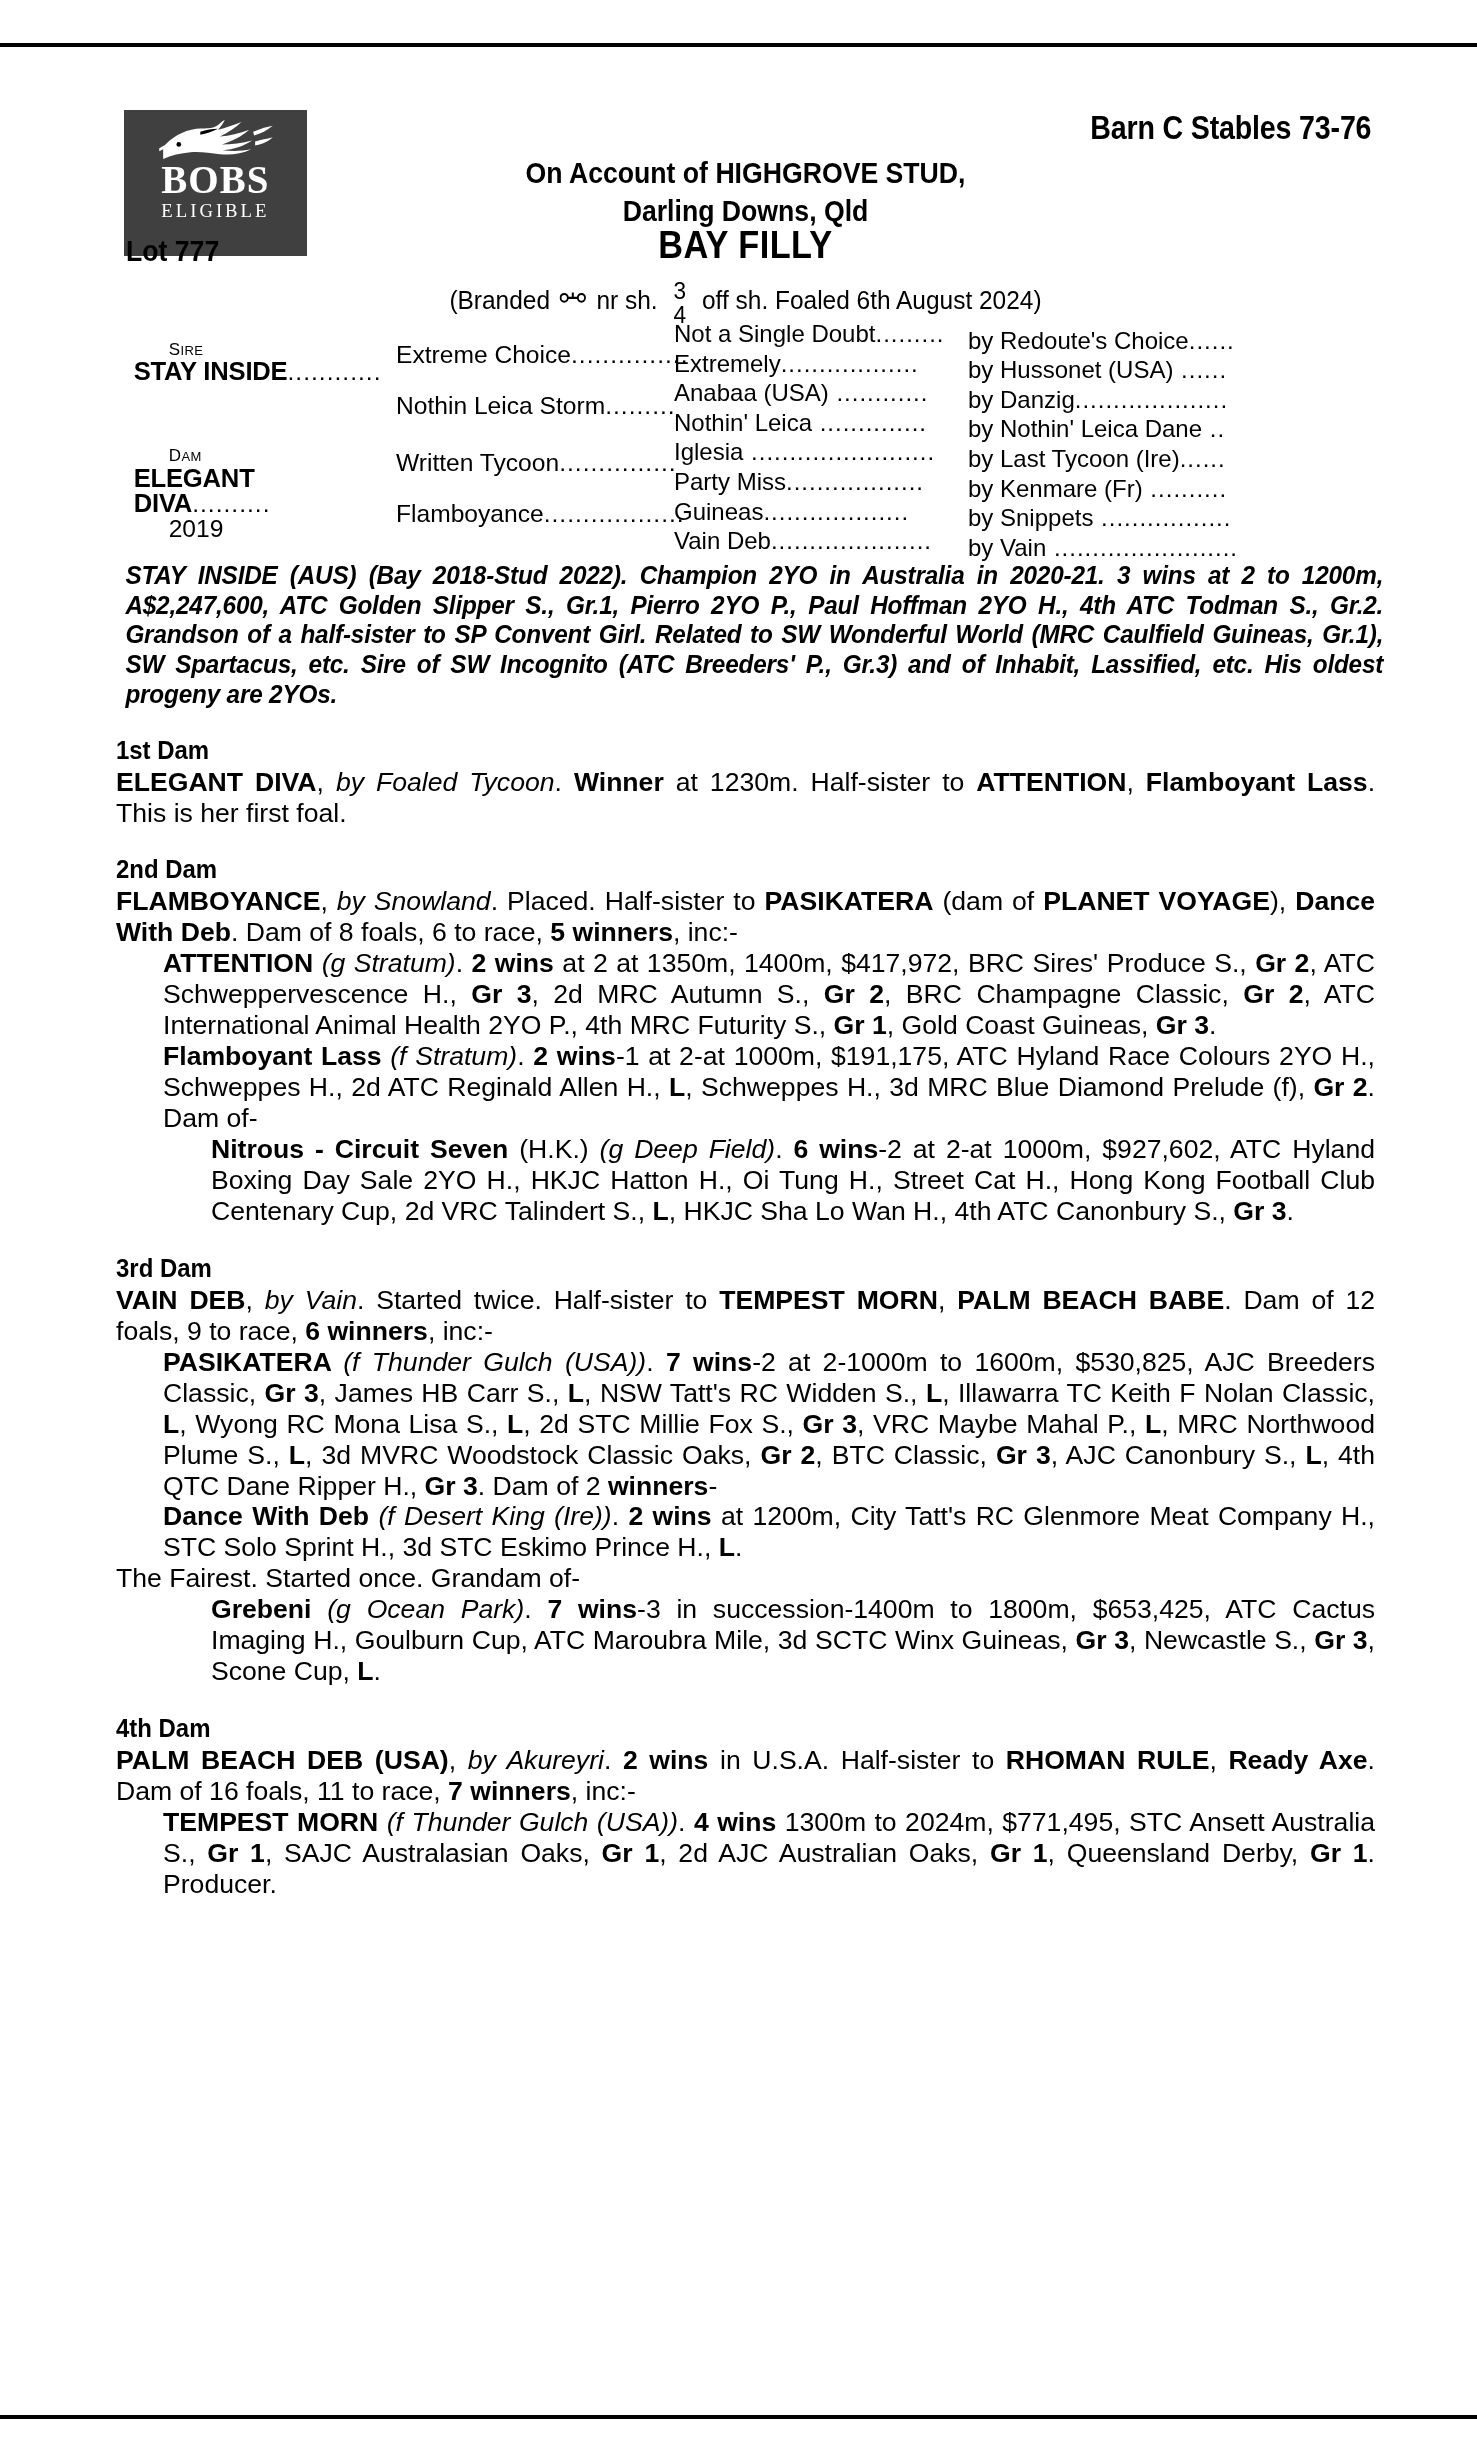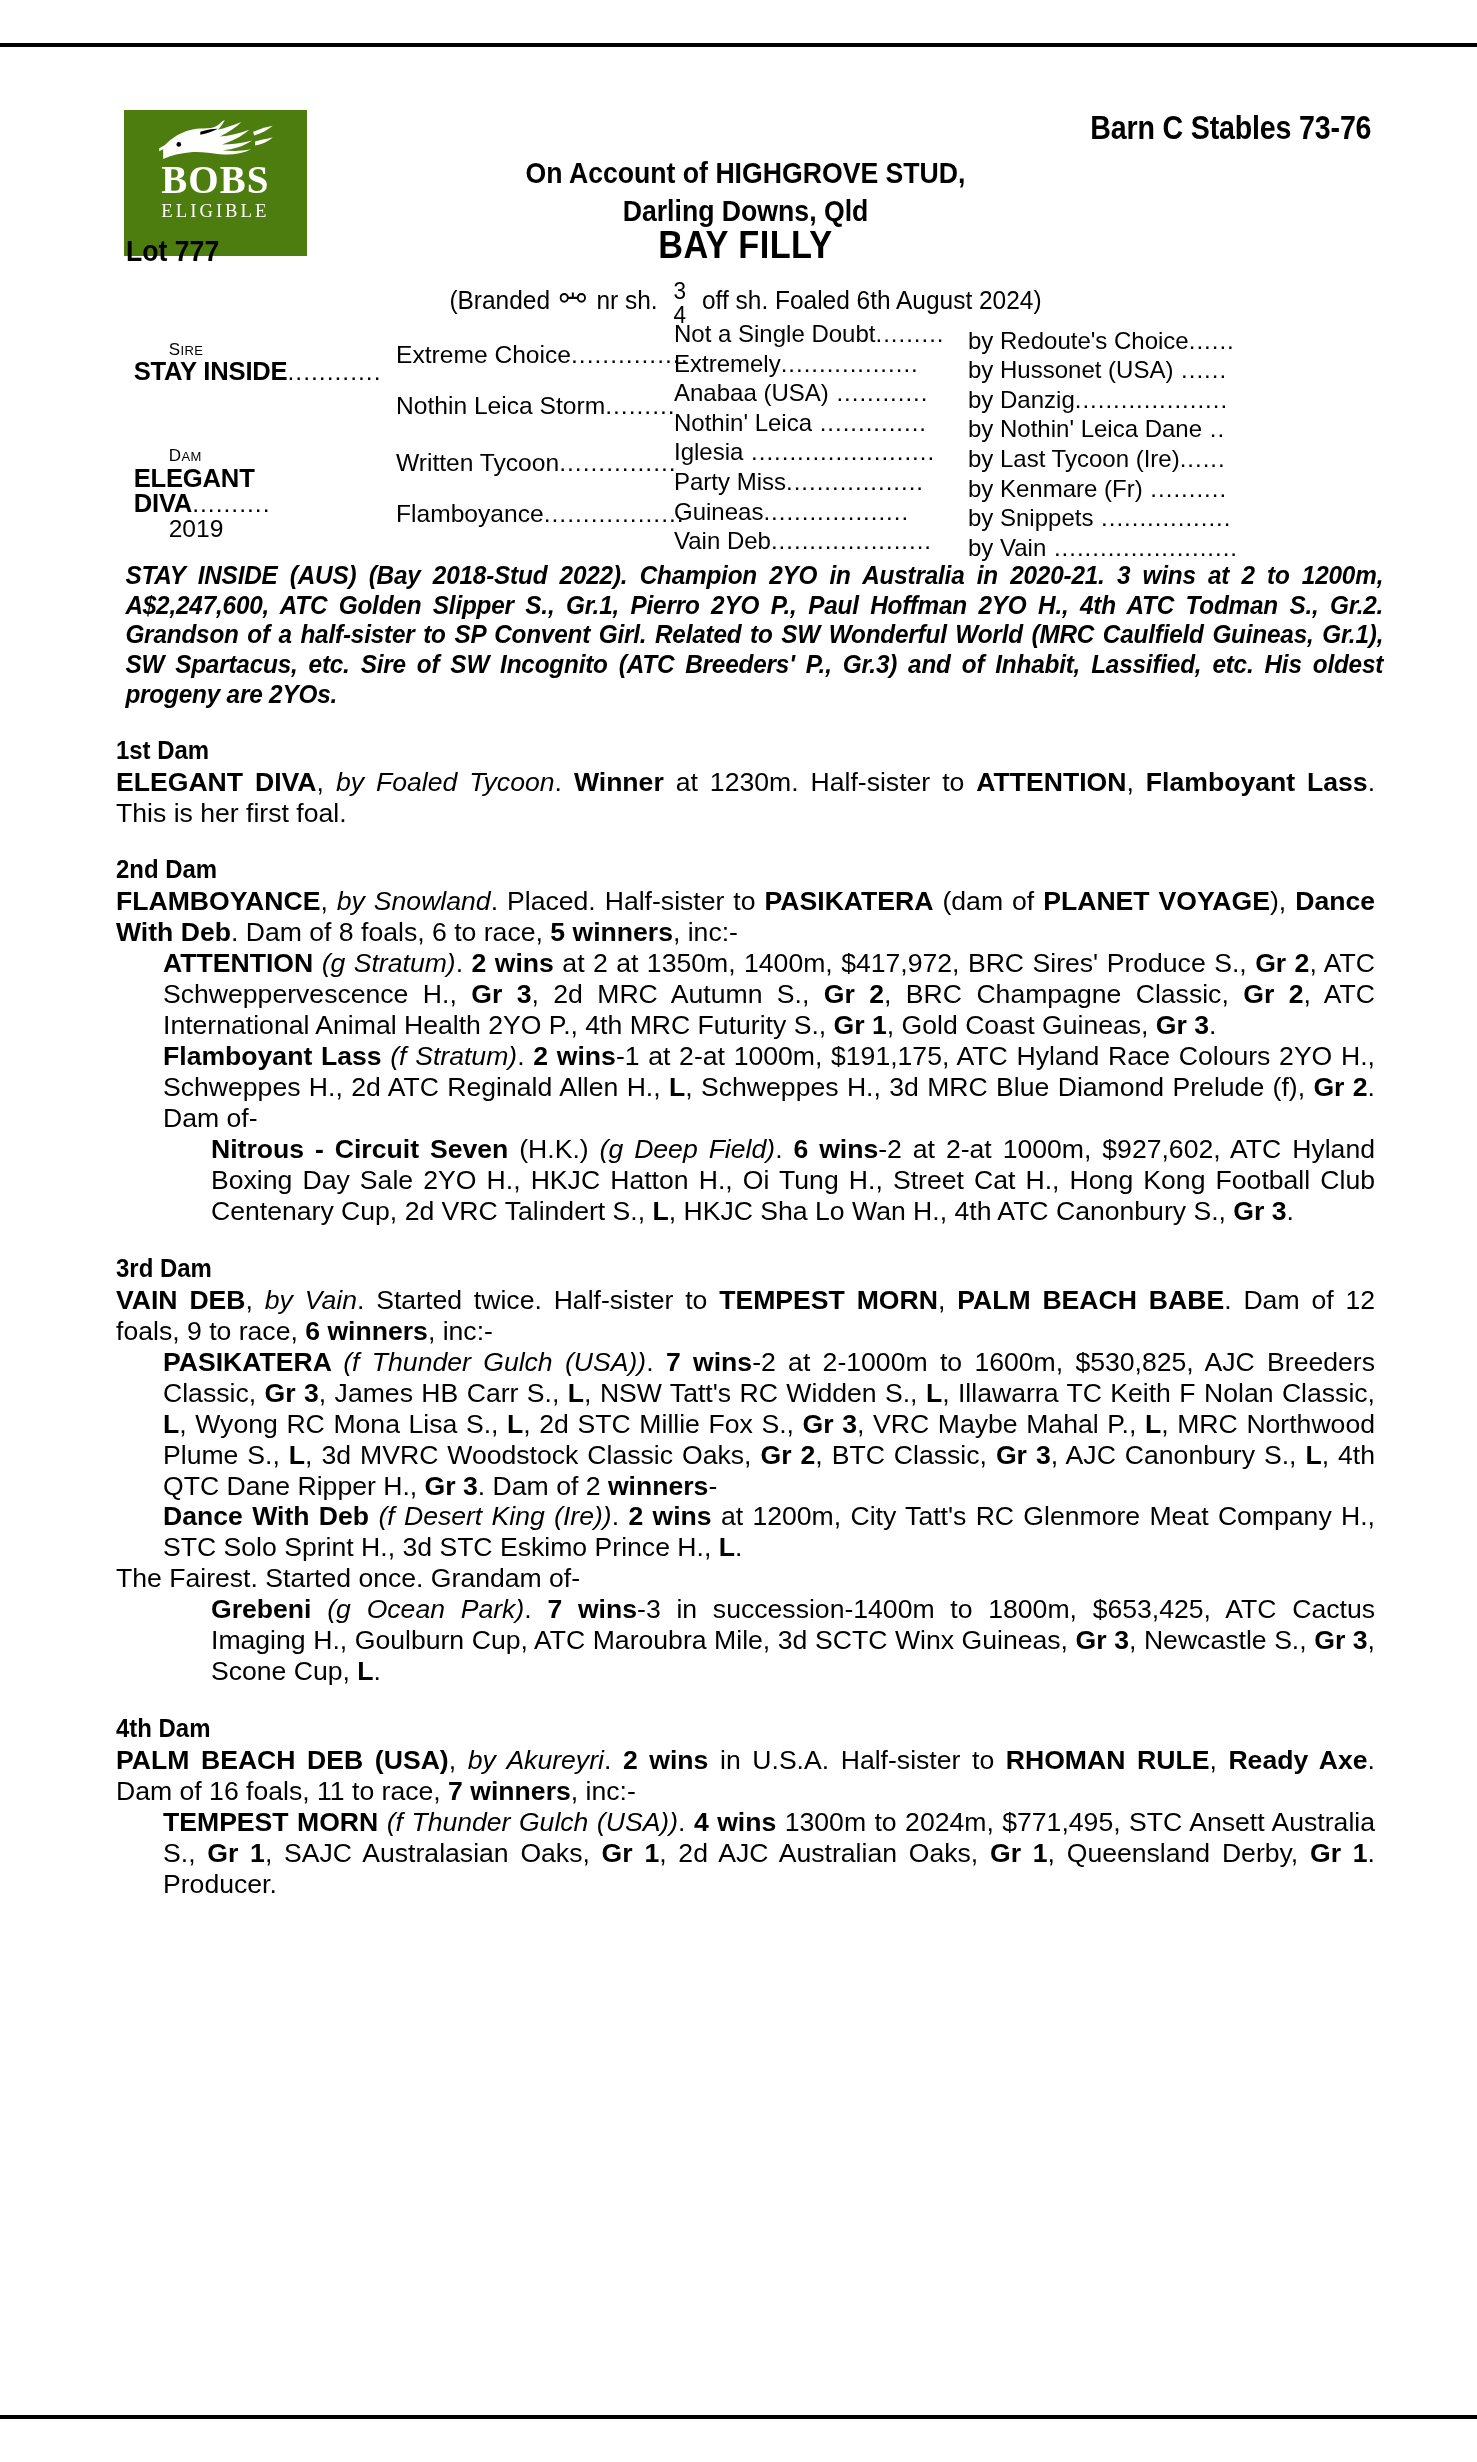--- a/index.html
+++ b/index.html
@@ -15,21 +15,21 @@
   .rule{position:absolute;left:0;width:1478px;height:3.9px;background:#000;}
   .rule-top{top:43px;}
   .rule-bottom{top:2415px;}
 
   .content{position:absolute;left:116px;top:69px;width:1259px;}
 
   
   .header{position:relative;height:197px;}
   .bobs-logo{
     position:absolute;left:7.9px;top:41px;width:183px;height:146px;
-    background:#4d7c0f;
+    background:#404040;
     display:flex;flex-direction:column;align-items:center;justify-content:flex-start;
   }
   .bobs-logo svg{display:block;margin-top:7.9px;}
   .bobs-word{
     color:#fff;font-family:"Liberation Serif","DejaVu Serif",serif;
     font-size:39px;font-weight:700;letter-spacing:1px;line-height:0.95;margin-top:-2px;
   }
   .bobs-sub{
     color:#fff;font-family:"Liberation Serif","DejaVu Serif",serif;
     font-size:18.7px;font-weight:400;letter-spacing:3px;line-height:1.1;margin-top:3px;

